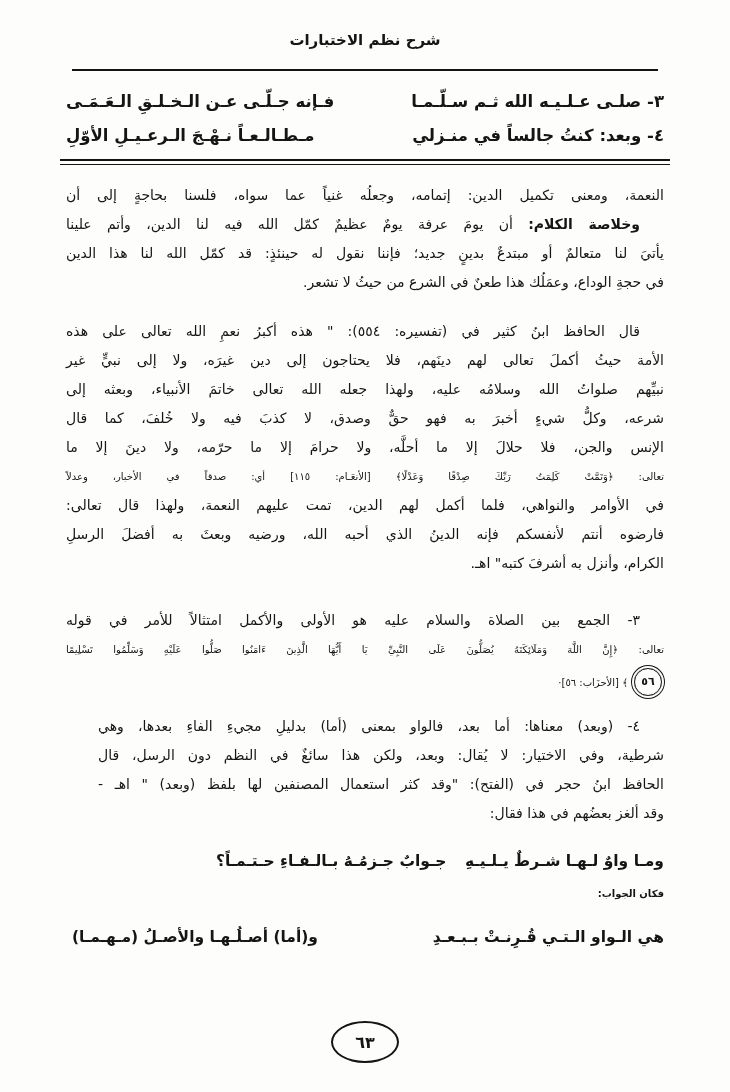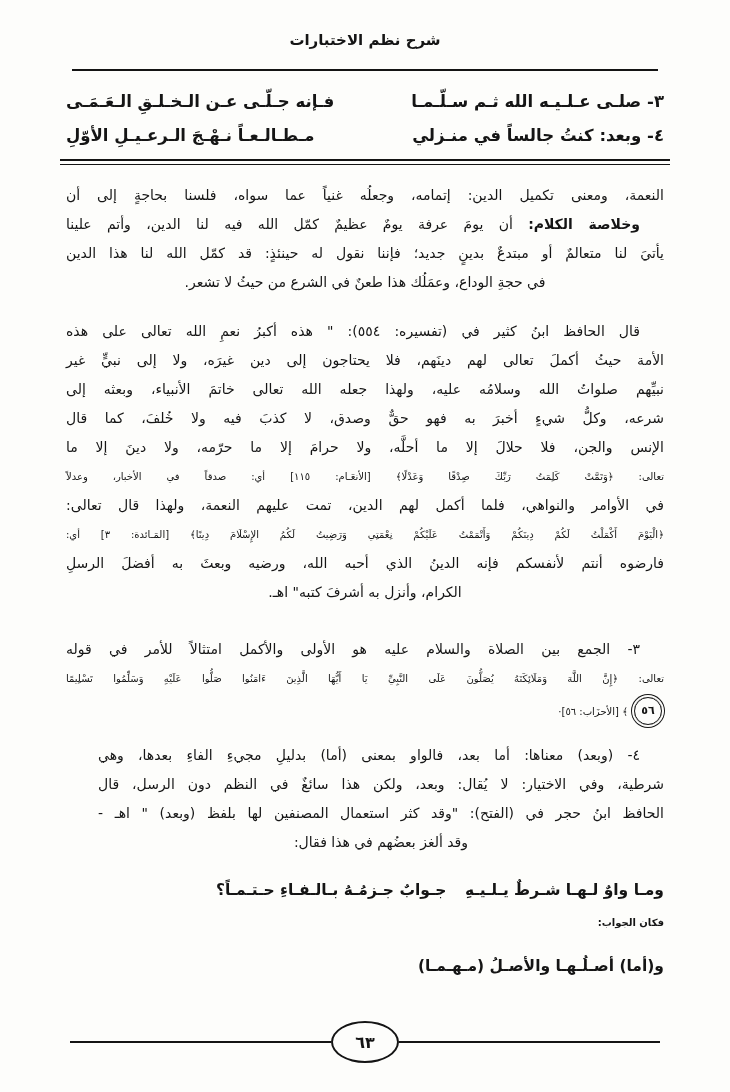--- a/index.html
+++ b/index.html
@@ -37,21 +37,21 @@
 
   .content { margin:0 66px; font-size:14px; }
   .para { margin-top:16px; }
   .ln {
     line-height:29px;
     text-align:justify;
     text-align-last:justify;
     text-justify:inter-word;
     white-space:nowrap;
   }
-  .ln-end { line-height:29px; text-align:center; white-space:nowrap; }
+  .ln-end { line-height:29px; text-align:right; white-space:nowrap; }
   .indent { padding-right:24px; }
   .qline { font-size:10px; }
 
   .p2 { margin-top:20px; }
   .p3 { margin-top:28px; }
   .p4 { margin-top:12px;margin-left:32px; }
 
   .cite-line { line-height:34px; text-align:right; }
   .ayah-medallion {
     display:inline-flex; align-items:center; justify-content:center;
@@ -65,20 +65,21 @@
 
   .riddle { margin:18px 0 0 auto; margin-right:66px; width:448px; font-weight:bold; font-size:15.5px; }
   .riddle .vrow { line-height:30px; }
   .answer-label { margin:4px 66px 0 66px; line-height:28px; text-align:right; font-size:10px; font-weight:bold; }
   .answer-poem { margin:12px 66px 0 72px; font-weight:bold; font-size:15.5px; }
 
   .footer {
     position:absolute; top:993px; left:0; right:0;
     display:flex; align-items:center;
     padding:0 70px;
+    flex-direction:column;
   }
   .fline { flex:1; height:2px; background:#141414; }
   .page-ellipse {
     width:64px; height:38px;
     border:2px solid #141414; border-radius:50%;
     display:flex; align-items:center; justify-content:center;
     font-weight:bold; font-size:16px;
     background:#fdfdfb;
   }
 </style>
@@ -113,21 +114,20 @@
     </div>
 
     <div class="para p2">
       <div class="ln indent">قال الحافظ ابنُ كثير في (تفسيره: ٥٥٤): " هذه أكبرُ نعمِ الله تعالى على هذه</div>
       <div class="ln">الأمة حيثُ أكملَ تعالى لهم دينَهم، فلا يحتاجون إلى دين غيرَه، ولا إلى نبيٍّ غير</div>
       <div class="ln">نبيِّهم صلواتُ الله وسلامُه عليه، ولهذا جعله الله تعالى خاتمَ الأنبياء، وبعثه إلى</div>
       <div class="ln">شرعه، وكلُّ شيءٍ أخبرَ به فهو حقٌّ وصدق، لا كذبَ فيه ولا خُلفَ، كما قال</div>
       <div class="ln">الإنس والجن، فلا حلالَ إلا ما أحلَّه، ولا حرامَ إلا ما حرّمه، ولا دينَ إلا ما</div>
       <div class="ln qline">تعالى: ﴿وَتَمَّتْ كَلِمَتُ رَبِّكَ صِدْقًا وَعَدْلًا﴾ [الأنعَـام: ١١٥] أي: صدقاً في الأخبار، وعدلاً</div>
       <div class="ln">في الأوامر والنواهي، فلما أكمل لهم الدين، تمت عليهم النعمة، ولهذا قال تعالى:</div>
-      <div class="ln qline">﴿الْيَوْمَ أَكْمَلْتُ لَكُمْ دِينَكُمْ وَأَتْمَمْتُ عَلَيْكُمْ نِعْمَتِي وَرَضِيتُ لَكُمُ الإِسْلَامَ دِينًا﴾ [المَـائدة: ٣] أي:</div>
       <div class="ln">فارضوه أنتم لأنفسكم فإنه الدينُ الذي أحبه الله، ورضيه وبعثَ به أفضلَ الرسلِ</div>
       <div class="ln-end">الكرام، وأنزل به أشرفَ كتبه" اهـ.</div>
     </div>
 
     <div class="para p3">
       <div class="ln indent">٣- الجمع بين الصلاة والسلام عليه هو الأولى والأكمل امتثالاً للأمر في قوله</div>
       <div class="ln qline">تعالى: ﴿إِنَّ اللَّهَ وَمَلَائِكَتَهُ يُصَلُّونَ عَلَى النَّبِيِّ يَا أَيُّهَا الَّذِينَ ءَامَنُوا صَلُّوا عَلَيْهِ وَسَلِّمُوا تَسْلِيمًا</div>
       <div class="cite-line">
         <span class="ayah-medallion">٥٦</span><span class="qline">﴾ [الأحزَاب: ٥٦]·</span>
       </div>
@@ -146,20 +146,21 @@
     <div class="vrow">
       <span class="hemi">ومـا واوٌ لـهـا شـرطٌ يـلـيـهِ</span>
       <span class="hemi">جـوابٌ جـزمُـهُ بـالـفـاءِ حـتـمـاً؟</span>
     </div>
   </div>
 
   <div class="answer-label">فكان الجواب:</div>
 
   <div class="answer-poem">
     <div class="vrow">
+      <span class="hemi">هي الـواو الـتـي قُـرِنـتْ بـبـعـدِ</span>
       <span class="hemi">و(أما) أصـلُـهـا والأصـلُ (مـهـمـا)</span>
     </div>
   </div>
 
   <div class="footer">
     <div class="fline"></div>
     <div class="page-ellipse">
       <span>٦٣</span>
     </div>
     <div class="fline"></div>

